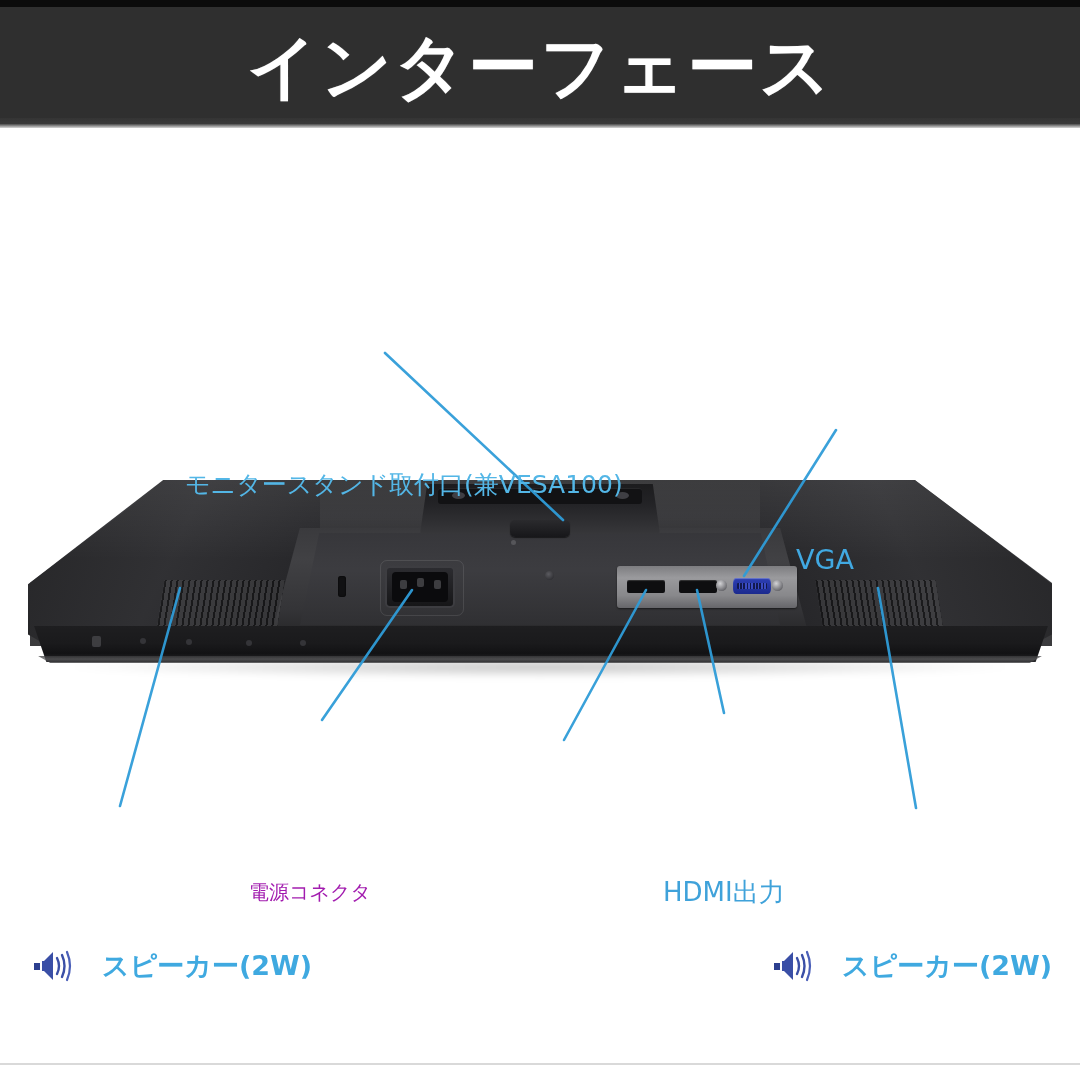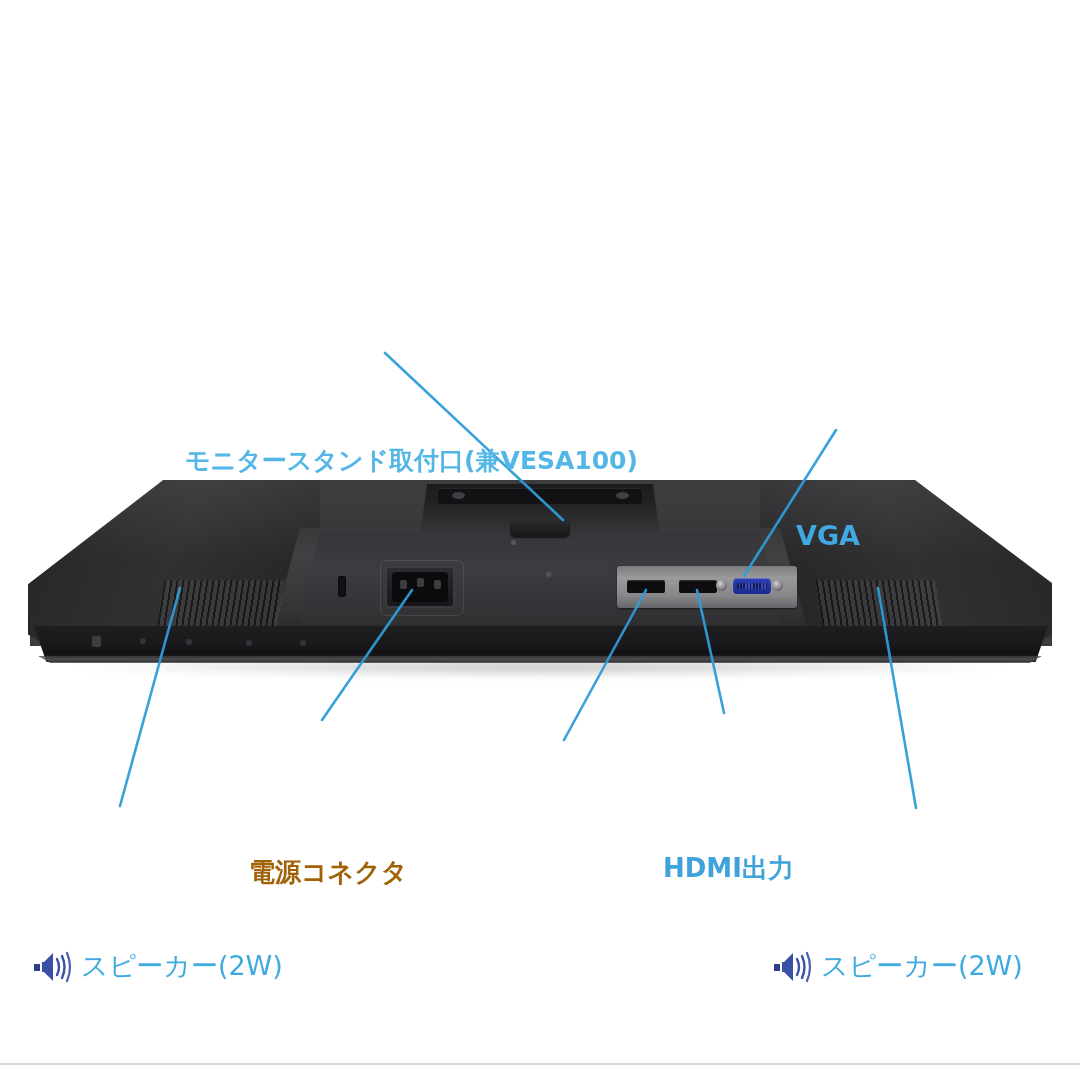--- a/index.html
+++ b/index.html
@@ -197,44 +197,50 @@
 
   
   .shadow{
     position:absolute;left:70px;top:528px;width:940px;height:22px;
     background:radial-gradient(ellipse at center, rgba(0,0,0,.22) 0%, rgba(0,0,0,0) 72%);
     filter:blur(3px);
   }
 
   
   .callout{
-    position:absolute;color:#3fa9e0;font-weight:700;white-space:nowrap;
+    position:absolute;color:#3fa9e0;font-weight:400;white-space:nowrap;
     font-family:"DejaVu Sans","Liberation Sans",sans-serif;
+    margin-top:24px;
   }
   .callout.c-vesa{left:185px;top:316px;font-size:25px;color:#53b6e6;}
   .callout.c-vga{left:796px;top:392px;font-size:27px;color:#41a9e2;text-align:center;}
-  .callout.c-power{left:249px;top:727px;font-size:26px;color:#a16207;}
+  .callout.c-power{left:249px;top:727px;font-size:20px;color:#a21caf;}
   .callout.c-dp{left:481px;top:750px;font-size:27px;color:#3fa2da;}
   .callout.c-hdmi{left:663px;top:723px;font-size:26px;color:#3fa2da;}
 
   .spk{
-    position:absolute;display:flex;align-items:flex-end;gap:2px;
-    font-weight:400;font-size:27px;color:#3fa9e0;white-space:nowrap;
+    position:absolute;display:flex;align-items:center;gap:23px;
+    font-weight:700;font-size:27px;color:#3fa9e0;white-space:nowrap;
   }
   .spk.left{left:33px;top:820px;}
   .spk.right{left:773px;top:820px;}
   .spk svg{display:block;flex:0 0 auto;}
 
   .leaders{position:absolute;left:0;top:0;width:1080px;height:935px;pointer-events:none;}
 </style>
 </head>
 <body>
 
 <div id="page">
 
+  <div class="banner">
+    <div class="banner-topstrip"></div>
+    <div class="banner-title">インターフェース</div>
+    <div class="banner-botshade"></div>
+  </div>
 
   <div class="stage">
 
     <div class="monitor">
 
       <div class="shadow"></div>
 
       <div class="chassis"></div>
       <div class="facet-l"></div>
       <div class="facet-r"></div>

